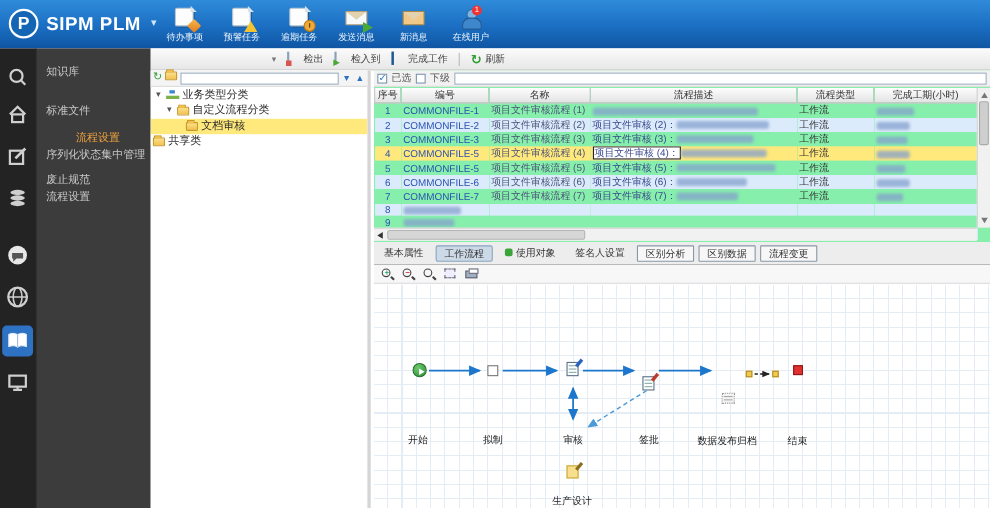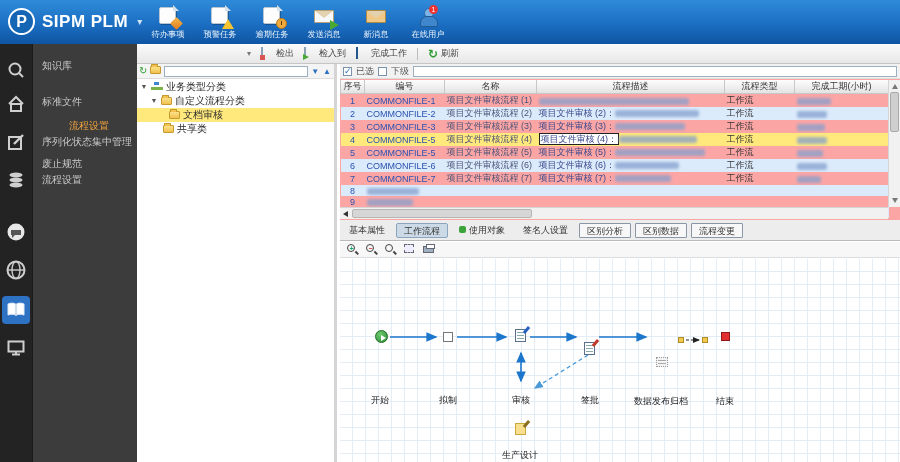--- a/index.html
+++ b/index.html
@@ -94,21 +94,21 @@
   .t-folder { width:11px; height:8px; background:linear-gradient(#fbe18a,#f2c14e); border:1px solid #c79a2e;
               border-radius:1px; position:relative; }
   .t-folder::before { content:""; position:absolute; left:0; top:-3px; width:5px; height:2px;
               background:#f2c14e; border:1px solid #c79a2e; border-bottom:none; border-radius:1px 1px 0 0; }
   .t-root { width:12px; height:10px; position:relative; }
   .t-root::before { content:""; position:absolute; left:3px; top:0; width:5px; height:3px; background:#3f87cc; }
   .t-root::after { content:""; position:absolute; left:0; top:5px; width:12px; height:3px;
               background:#79b34a; box-shadow:0 0 0 0; }
 
   
-  .grid-panel { position:absolute; left:340px; top:64px; width:560px; height:156px; background:#fca5a5; }
+  .grid-panel { position:absolute; left:340px; top:64px; width:560px; height:156px; background:#86efac; }
   .filter-row { position:absolute; left:0; top:0; width:560px; height:15px; background:#f2f2f2;
                 border-bottom:1px solid #ddd; display:flex; align-items:center; gap:4px; padding:0 3px; font-size:9px; color:#555; }
   .cb { width:9px; height:9px; border:1px solid #7a93ab; background:#fff; position:relative; display:inline-block; cursor:pointer; }
   .cb.checked::after { content:"✓"; position:absolute; left:0; top:-2px; color:#2a72c0; font-size:9px; }
   .fr-input { flex:1; height:11px; border:1px solid #9db0c0; background:#fff; }
   table.grid { position:absolute; left:0; top:16px; width:548px; border-collapse:collapse; table-layout:fixed; }
   table.grid th { height:13px; background:linear-gradient(#fdfdfd,#e3e3e3); border:1px solid #c8c8c8;
                   border-top:none; font-weight:normal; font-size:9px; color:#333; padding:0; white-space:nowrap; overflow:hidden; }
   table.grid td { height:11px; font-size:9px; padding:0 2px; white-space:nowrap; overflow:hidden; }
   tr.even { background:#dcebfb; }
@@ -334,21 +334,21 @@
       </div>
       <div class="tnode" style="padding-left:13px">
         <span class="tw">▼</span>
         <span class="t-folder"></span>
         <span>自定义流程分类</span>
       </div>
       <div class="tnode sel" style="padding-left:32px">
         <span class="t-folder"></span>
         <span>文档审核</span>
       </div>
-      <div class="tnode" style="padding-left:26px">
+      <div class="tnode" style="padding-left:2px">
         <span class="t-folder"></span>
         <span>共享类</span>
       </div>
     </div>
   </div>
 
   <div class="grid-panel">
     <div class="filter-row">
       <span class="cb checked"></span>
       <span>已选</span>

